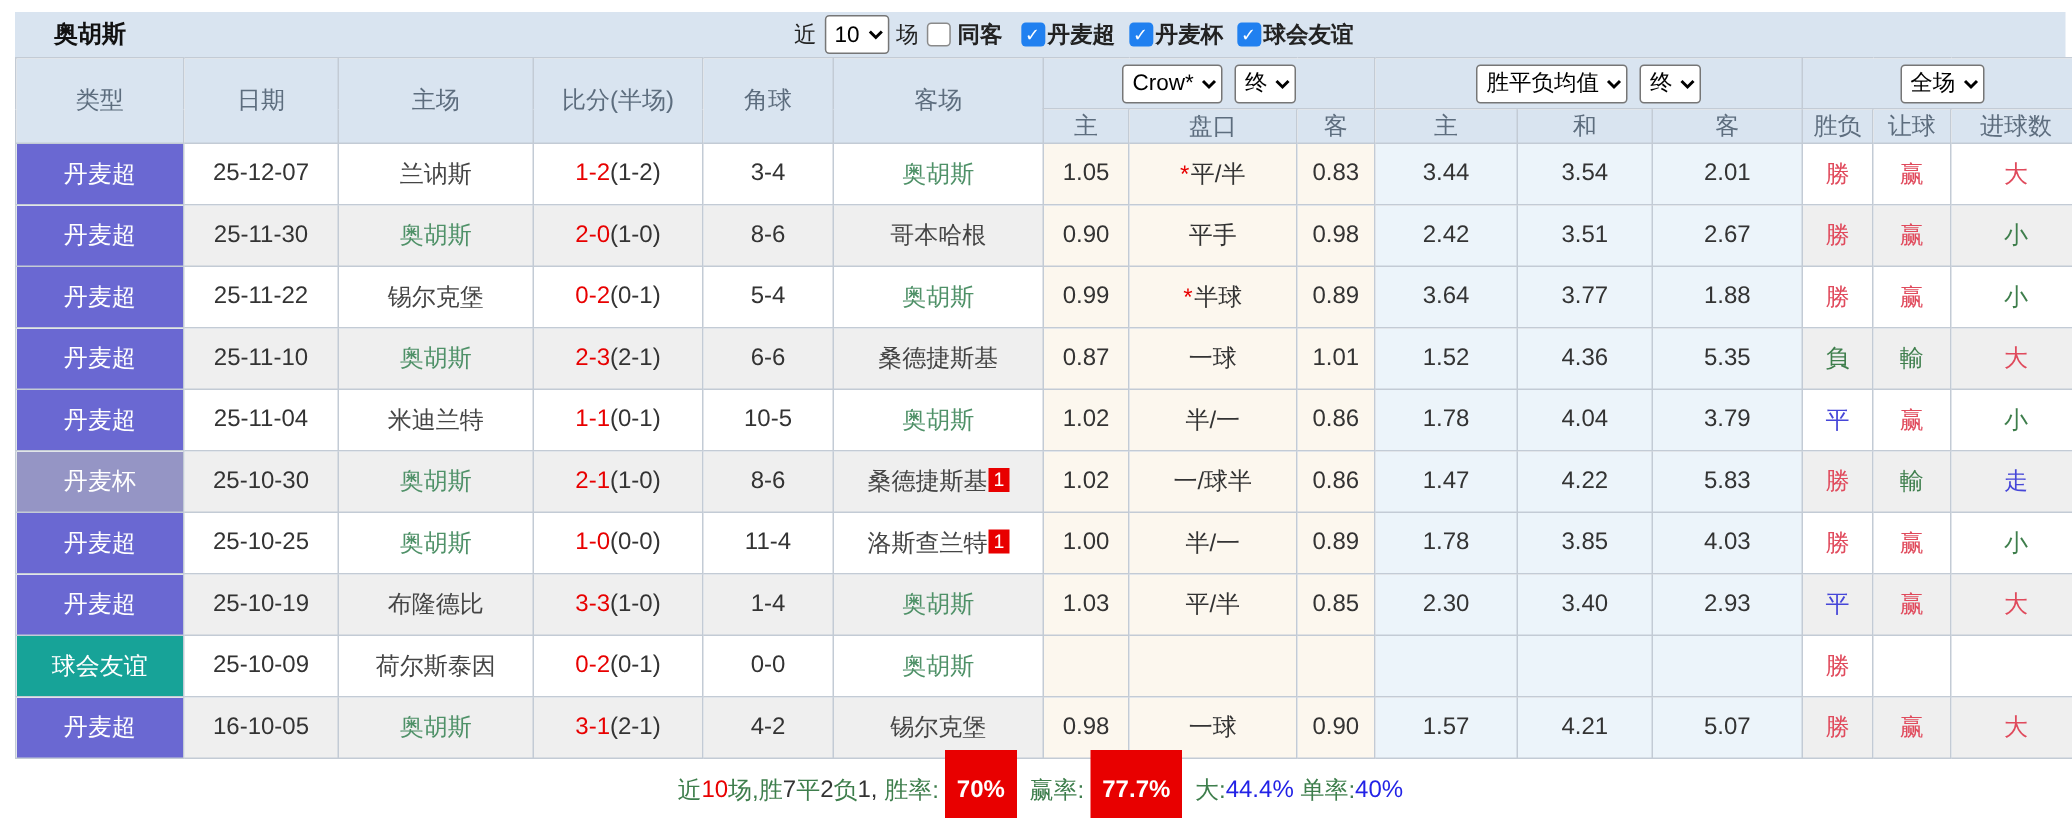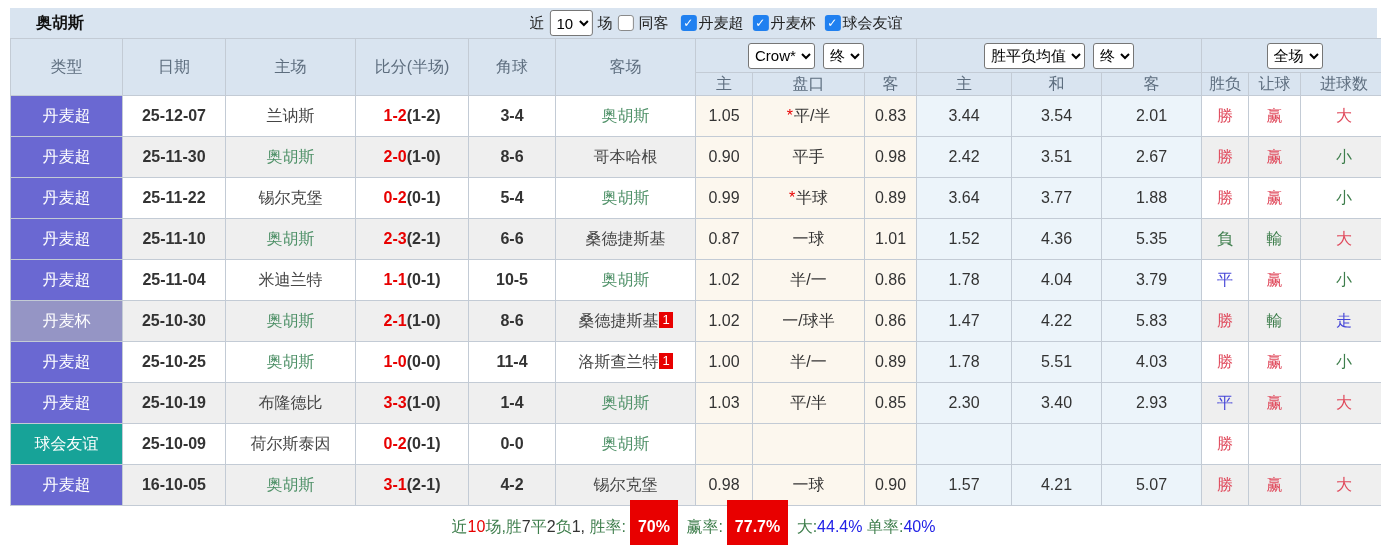--- a/index.html
+++ b/index.html
@@ -27,34 +27,34 @@
     background:#fff; color:#000; height:26px; padding:0 2px;
     font-family:inherit;
   }
   .cb {
     display:inline-block; width:16px; height:16px; border-radius:3px;
     text-align:center; line-height:16px; font-size:12px; font-weight:bold;
     vertical-align:-3px;
   }
   .cb.unchecked { background:#fff; border:1px solid #8a8a8a; }
   .cb.checked { background:var(--checkbox-blue); color:#fff; }
-  .cb-label { color:#222; }
+  .cb-label { color:#222;font-weight:bold; }
   [data-name="league-filters"] { display:inline-flex; align-items:center; gap:2px; }
   [data-name="league-filters"] .cb { margin-left:7px; }
 
   
   table { border-collapse:collapse; table-layout:fixed; width:1367px; font-size:16px; }
   th,td { border:1px solid var(--border); text-align:center; padding:0; overflow:hidden; white-space:nowrap; }
   thead th { background:var(--header-bg); color:#5d6d7e; font-weight:normal; }
   .hdr-group { height:34px; }
   .hdr-group select { margin:0 4px; }
   .hdr-sub th { height:23px; }
   tbody td { height:41px; }
 
-  td.plain { background:#fff;font-weight:bold; }
+  td.plain { background:#fff; }
   td.alt { background:var(--stripe); }
   td.odds { background:var(--odds-bg); color:#333;text-align:center; }
   td.mean { background:var(--mean-bg); color:#333; }
 
   td.type { color:#fff; }
   td.type.super    { background:var(--league-super); }
   td.type.cup      { background:var(--league-cup); }
   td.type.friendly { background:var(--league-friendly); }
 
   td.team { color:#454545; background:#fff; }
@@ -271,21 +271,21 @@
           <td class="type super" data-name="league-type-cell">丹麦超</td>
           <td class="plain" data-name="date-cell">25-10-25</td>
           <td class="team self" data-name="home-team-cell">奥胡斯</td>
           <td class="plain" data-name="score-cell"><span class="goals" data-name="fulltime-score">1-0</span><span data-name="halftime-score">(0-0)</span></td>
           <td class="plain" data-name="corner-cell">11-4</td>
           <td class="team" data-name="away-team-cell">洛斯查兰特<span class="badge" data-name="note-badge">1</span></td>
           <td class="odds" data-name="home-odds-cell">1.00</td>
           <td class="odds" data-name="handicap-cell">半/一</td>
           <td class="odds" data-name="away-odds-cell">0.89</td>
           <td class="mean" data-name="mean-home-cell">1.78</td>
-          <td class="mean" data-name="mean-draw-cell">5.51</td>
+          <td class="mean" data-name="mean-draw-cell">3.85</td>
           <td class="mean" data-name="mean-away-cell">4.03</td>
           <td class="res red" data-name="result-cell">勝</td>
           <td class="res red" data-name="handicap-result-cell">赢</td>
           <td class="res green" data-name="goals-result-cell">小</td>
         </tr>
         <tr data-name="match-row">
           <td class="type super" data-name="league-type-cell">丹麦超</td>
           <td class="plain alt" data-name="date-cell">25-10-19</td>
           <td class="team alt" data-name="home-team-cell">布隆德比</td>
           <td class="plain alt" data-name="score-cell"><span class="goals" data-name="fulltime-score">3-3</span><span data-name="halftime-score">(1-0)</span></td>

